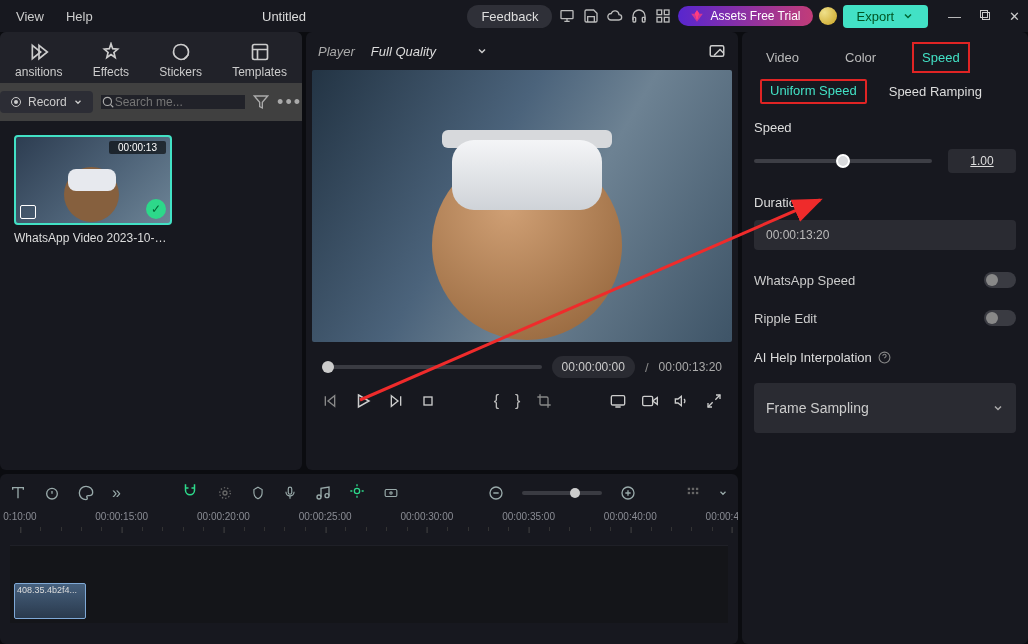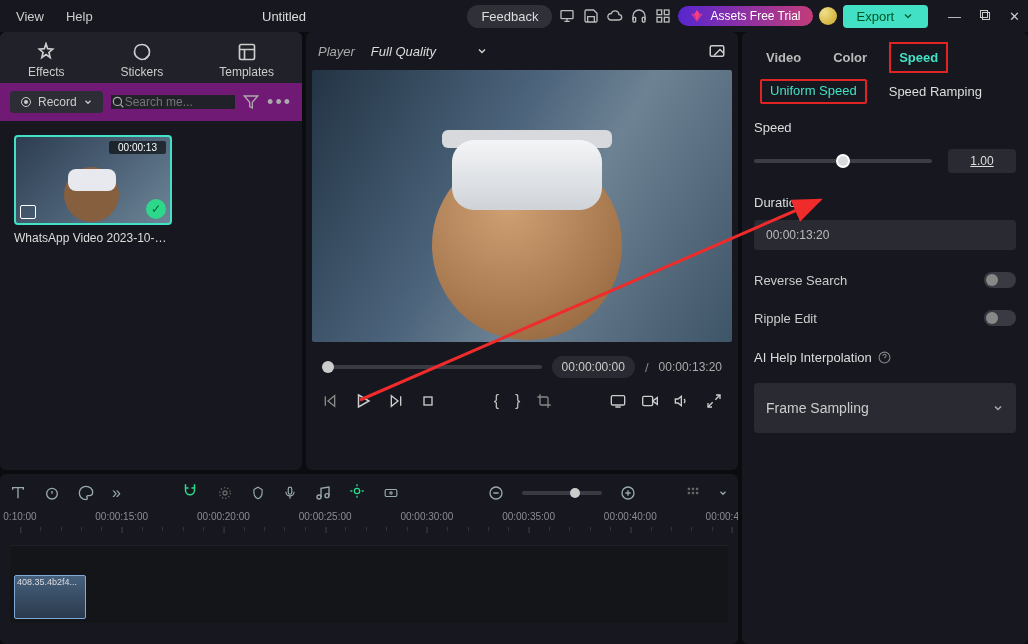--- a/index.html
+++ b/index.html
@@ -20,21 +20,21 @@
 
   
   .main { position:absolute; top:32px; left:0; right:0; bottom:0; display:grid; grid-template-columns: 302px 432px 1fr; grid-template-rows: 438px 1fr; gap:4px; background:#0b0c10;}
   .panel { background:#17181f; border-radius:6px; overflow:hidden;}
 
   
   .lib { grid-column:1; grid-row:1; display:flex; flex-direction:column;}
   .lib-tabs { display:flex; padding:6px 0 0; justify-content:space-around; background:#212229;}
   .lib-tab { display:flex; flex-direction:column; align-items:center; gap:3px; color:#ccc; font-size:12px; padding:4px 6px; cursor:pointer;}
   .lib-tab svg { width:20px;height:20px;}
-  .lib-tools { display:flex; align-items:center; gap:8px; padding:8px 10px; background:#701a75;}
+  .lib-tools { display:flex; align-items:center; gap:8px; padding:8px 0; background:#404040;}
   .record-btn { display:flex; align-items:center; gap:6px; background:#2c2d35; color:#ccc; padding:4px 10px; border-radius:4px; font-size:12px;}
   .search-wrap { display:flex; align-items:center; flex:1; background:#212229;}
   .search-input { background:transparent; border:none; outline:none; color:#ccc; width:90px; font-size:12px;}
   .lib-body { flex:1; padding:14px; overflow:auto;}
   .clip-card { width:158px; position:relative;}
   .thumb { height:90px; border:2px solid #42e1c5; border-radius:4px; background:linear-gradient(135deg,#2d3d51 0%,#4e6378 55%,#6d8496 100%); position:relative; overflow:hidden;}
   .thumb .dur { position:absolute; top:4px; right:4px; background:rgba(0,0,0,.6); color:#fff; font-size:10px; padding:1px 9px; border-radius:2px;}
   .thumb .type-badge { position:absolute; bottom:4px; left:4px; width:16px; height:14px; border:1px solid #fff; border-radius:2px;}
   .thumb .check { position:absolute; bottom:4px; right:4px; width:20px; height:20px; border-radius:50%; background:#2dd88a; display:flex;align-items:center;justify-content:center; color:#063; font-size:12px;}
   .clip-name { margin-top:6px; font-size:12px; color:#ddd; white-space:nowrap; overflow:hidden; text-overflow:ellipsis; max-width:158px;}
@@ -54,21 +54,21 @@
   .pv-timebar { display:flex; align-items:center; gap:10px; padding:14px 16px 6px;}
   .pv-track { flex:1; height:4px; background:#3a3b42; border-radius:2px; position:relative;}
   .pv-track .knob { position:absolute; left:0; top:-4px; width:12px;height:12px;border-radius:50%;background:#ccc;}
   .time-pill { background:#2a2b32; padding:4px 10px; border-radius:12px; font-size:12px;}
   .pv-ctrls { display:flex; align-items:center; justify-content:space-between; padding:8px 16px;}
   .pv-ctrls .grp { display:flex; gap:16px; align-items:center;}
   .pv-ctrls svg,.pv-ctrls span{ color:#bbb; cursor:pointer;}
 
   
   .props { grid-column:3; grid-row:1 / span 2; padding:0 12px; }
-  .tabs1 { display:flex; gap:20px; padding:14px 6px 4px;font-weight:bold;}
+  .tabs1 { display:flex; gap:34px; padding:14px 6px 4px;}
   .tabs1 span { color:#bbb; cursor:pointer; padding:4px 6px;}
   .tabs1 .act { color:#42e1c5; outline:2px solid #e02424; outline-offset:2px;}
   .tabs2 { display:flex; gap:22px; margin-top:6px; padding-left:6px; align-items:center;}
   .tabs2 .u { color:#42e1c5; border:2px solid #e02424; padding:2px 8px 4px; border-radius:2px; cursor:pointer;}
   .tabs2 .r { color:#ddd; cursor:pointer;}
   .sec-label { margin-top:16px; color:#ddd; font-size:13px;}
   .slider-row { display:flex; align-items:center; gap:16px; margin-top:14px;}
   .slider-tr { flex:1; height:4px; background:#3d3e45; position:relative; border-radius:2px;}
   .slider-tr .kn { position:absolute; top:-5px; width:14px; height:14px; border-radius:50%; background:#d9dadd; border:2px solid #fff;}
   .val-box { width:68px; background:#2a2b32; color:#ddd; text-align:center; padding:5px 0; border-radius:4px; font-size:12px;text-decoration:underline;}
@@ -83,21 +83,21 @@
   .tl-tools { display:flex; align-items:center; gap:18px; padding:2px 0 8px;}
   .tl-tools svg,.tl-tools span{color:#9aa;}
   .tl-tools .on svg{color:#2dd88a;}
   .zoom-tr{ width:80px; height:4px; background:#3a3b42; border-radius:2px; position:relative;}
   .zoom-tr .kn{position:absolute;width:10px;height:10px;border-radius:50%;background:#ccc;top:-3px;left:60%;}
   .ruler { position:relative; height:34px; font-size:10px; color:#8a8c94;}
   .ruler .tick { position:absolute; top:0; transform:translateX(-50%);}
   .ruler .tick:after{content:"";position:absolute;left:50%;top:16px;width:1px;height:6px;background:#444;}
   .ruler .mini{position:absolute;top:16px;width:1px;height:4px;background:#333;}
   .tl-track { height:78px; background:#141519; border-top:1px solid #1f2027;}
-  .tl-clip { position:absolute; bottom:4px; left:4px; width:72px; height:44px; border:1px solid #7fa9d6; background:linear-gradient(#46607d,#2a3a4d); border-radius:2px; font-size:9px; color:#ddd; overflow:hidden; padding:1px 2px;}
+  .tl-clip { position:absolute; bottom:4px; left:4px; width:72px; height:36px; border:1px solid #7fa9d6; background:linear-gradient(#46607d,#2a3a4d); border-radius:2px; font-size:9px; color:#ddd; overflow:hidden; padding:1px 2px;}
 
   
   .arrow-svg { position:absolute; top:0; left:0; pointer-events:none; z-index:40;}
 
   
   .moon{width:18px;height:18px;border-radius:50%;background:radial-gradient(circle at 30% 30%,#efe08a,#caa322);} 
 </style>
 </head>
 <body>
 
@@ -163,20 +163,27 @@
     <span>✕</span>
   </div>
 </div>
 
 <div class="main">
 
   <div class="panel lib">
     <div class="lib-tabs">
       <div class="lib-tab">
           <svg viewBox="0 0 24 24" fill="none" stroke="#ccc" stroke-width="2">
+            <polygon points="4 4 14 12 4 20"></polygon>
+            <polygon points="12 4 22 12 12 20"></polygon>
+          </svg>
+          <span>ansitions</span>
+        </div>
+      <div class="lib-tab">
+          <svg viewBox="0 0 24 24" fill="none" stroke="#ccc" stroke-width="2">
             <path d="M12 2l2 6 6 .5-4.5 4 1.5 6-5-3.5L7 18.5 8.5 12.5 4 8.5l6-.5z"></path>
           </svg>
           <span>Effects</span>
         </div>
       <div class="lib-tab">
           <svg viewBox="0 0 24 24" fill="none" stroke="#ccc" stroke-width="2">
             <path d="M21 12c0 5-4 9-9 9-2 0-9-3-9-9s4-9 9-9 9 4 9 9z"></path>
             <path d="M15 21l6-6"></path>
           </svg>
           <span>Stickers</span>
@@ -317,21 +324,21 @@
     <div class="slider-row">
       <div class="slider-tr">
           <div class="kn" style="left:calc(50% - 7px)"></div>
         </div>
       <div class="val-box">1.00</div>
     </div>
     <div class="sec-label" style="margin-top:22px">Duration</div>
     <div class="dur-box">00:00:13:20</div>
 
     <div class="toggle-row">
-      <span>Reverse Search</span>
+      <span>WhatsApp Speed</span>
       <div class="tgl"></div>
     </div>
     <div class="toggle-row">
       <span>Ripple Edit</span>
       <div class="tgl"></div>
     </div>
 
     <div class="sec-label fx" style="margin-top:24px;gap:6px;">
       <span>AI Help Interpolation</span>
       <svg width="13" height="13" viewBox="0 0 24 24" fill="none" stroke="#888" stroke-width="2">

